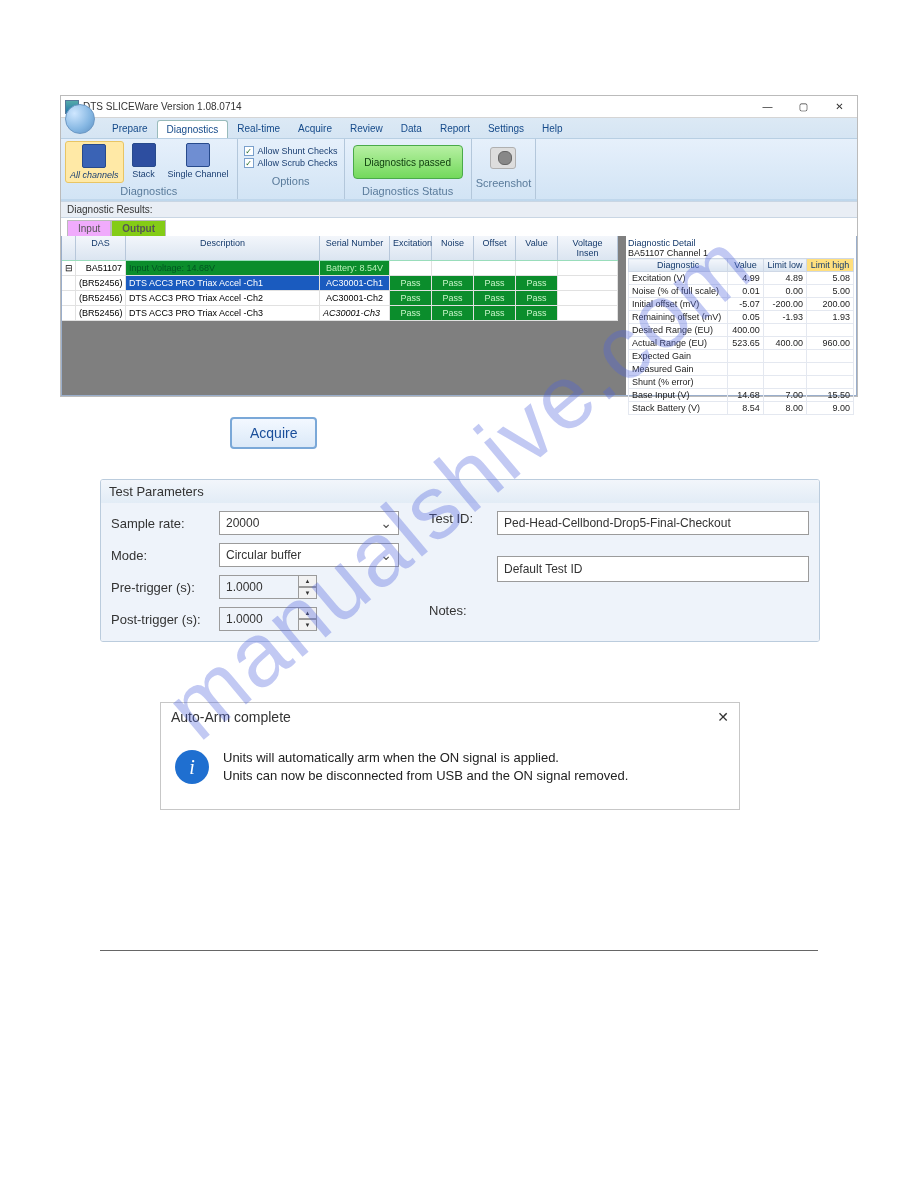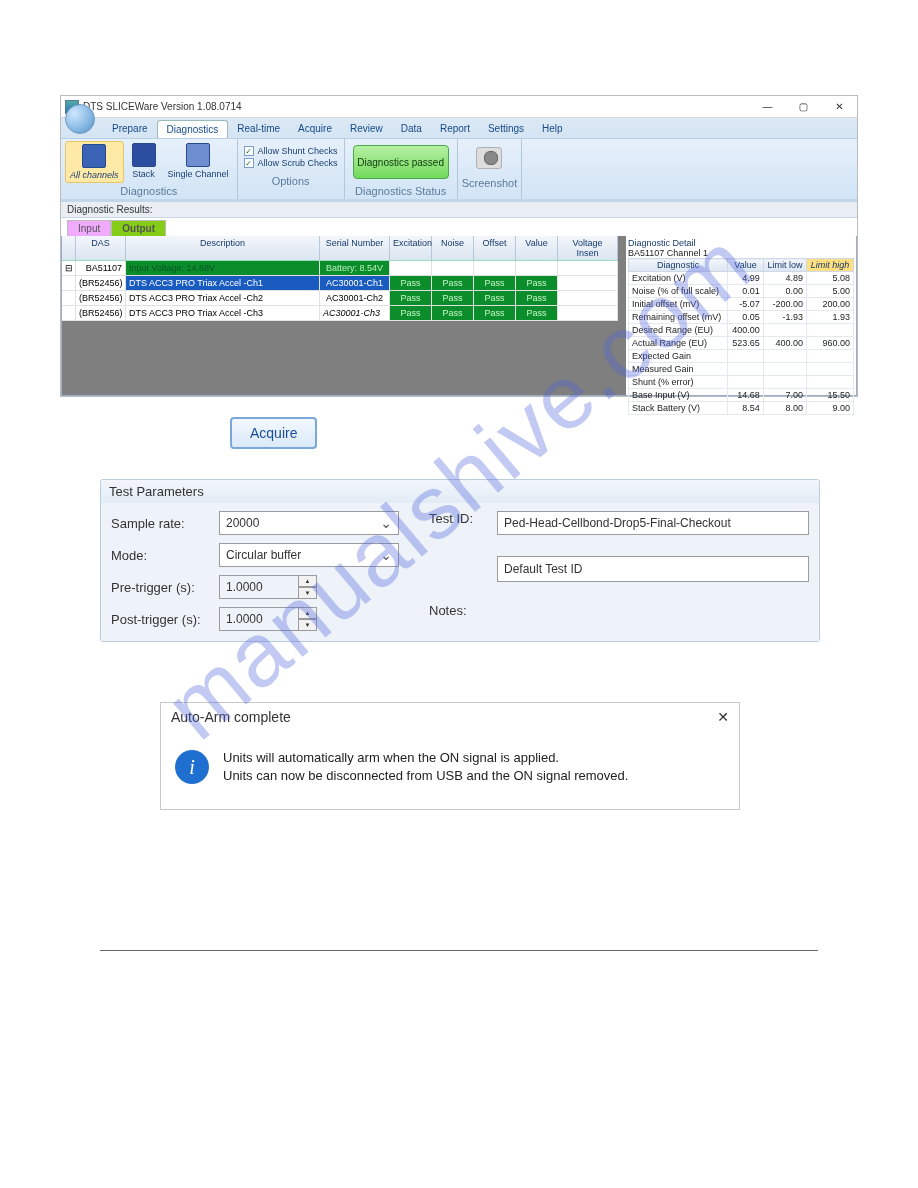--- a/index.html
+++ b/index.html
@@ -32,21 +32,21 @@
   .ribbon { display:flex; background:linear-gradient(#e6f0fb,#d2e4f5); border-top:1px solid #b8cfe3; }
   .rgrp { border-right:1px solid #b3c7db; padding:2px 4px 0 4px; display:flex; flex-direction:column; align-items:center; }
   .rgrp .row { display:flex; gap:4px; }
   .rgrp .lbl { font-size:11px; color:#4a6; color:#5a7b9b; padding:2px 0; }
   .btncol { display:flex; flex-direction:column; align-items:center; padding:2px 4px; }
   .btncol .bicon { width:24px; height:24px; background:#3a63b5; border:1px solid #274a8c; border-radius:2px; }
   .btncol.sel { background:#ffe9a6; border:1px solid #e8c565; border-radius:3px;font-style:italic; }
   .btncol .bt { font-size:9px; color:#1b3f72; text-align:center; line-height:10px; margin-top:2px; }
   .chkline { display:flex; align-items:center; gap:4px; font-size:9px; color:#1b3f72; padding:1px 0; }
   .chkbox { width:10px; height:10px; border:1px solid #7aa0cc; background:#fff; display:inline-flex; align-items:center; justify-content:center; font-size:8px; color:#276b2a; }
-  .statbtn { width:96px; height:34px; border:1px solid #4aaa4a; border-radius:4px;
+  .statbtn { width:110px; height:34px; border:1px solid #4aaa4a; border-radius:4px;
              background:linear-gradient(#b7f0a3,#73d95c); display:flex; align-items:center; justify-content:center;
              font-size:10px; color:#0b3a0b; }
   .camicon { width:26px; height:22px; border:1px solid #b0b0b0; border-radius:3px; background:#ddd; position:relative; }
   .camicon::before { content:""; position:absolute; top:3px; left:7px; width:12px; height:12px; border-radius:6px; background:#888; border:1px solid #666; }
 
   .subbar { background:#e9eef5; border-top:1px solid #c9d6e4; border-bottom:1px solid #c9d6e4; padding:2px 6px; font-size:10px; color:#333; }
   .tabs { display:flex; gap:0; padding:2px 0 0 6px; font-size:10px; }
   .tab { padding:2px 10px; border:1px solid #bbb; border-bottom:none; background:#f0abfc; color:#555; }
   .tab.sel { background:#84cc16;font-weight:bold; }
 
@@ -57,21 +57,21 @@
   .grow { display:flex; font-size:9px; background:#fff; }
   .grow > div { padding:2px 3px; border-right:1px solid #e1e1e1; border-bottom:1px solid #e1e1e1; overflow:hidden; white-space:nowrap; }
   .cell-pass { background:#0b8d2c; color:#c9f5c9; text-align:center; }
   .col-ex { width:14px; } .col-das{width:50px;} .col-desc{flex:1;} .col-sn{width:70px;}
   .col-st{width:42px;} .col-vi{width:60px;}
 
   .rightg { width:230px; background:#fff; padding:2px; font-size:9px; color:#222; }
   .rightg .hdr { color:#153a6b; }
   .dettbl { width:100%; border-collapse:collapse; }
   .dettbl th { background:linear-gradient(#f3f6fb,#dbe5f1); font-weight:normal; padding:1px 3px; border:1px solid #cfd8e6; color:#153a6b; font-size:9px; }
-  .dettbl th.hl { background:#ffdf7e;font-style:italic; }
+  .dettbl th.hl { background:#ffdf7e; }
   .dettbl td { padding:1px 3px; border:1px solid #e4e8f0; text-align:right; }
   .dettbl td.n { text-align:left; }
 
   
   .acqwrap { margin:20px 0 0 170px; }
   .acqbtn { display:inline-block; padding:6px 18px; border:2px solid #7aa8d8; border-radius:4px;
             background:linear-gradient(#f3f8ff,#dbe9f8); color:#1a4e9a; font-size:14px; }
 
   
   .tpwrap { margin:30px 0 0 40px; width:720px; border:1px solid #bcd; border-radius:3px; overflow:hidden; }

